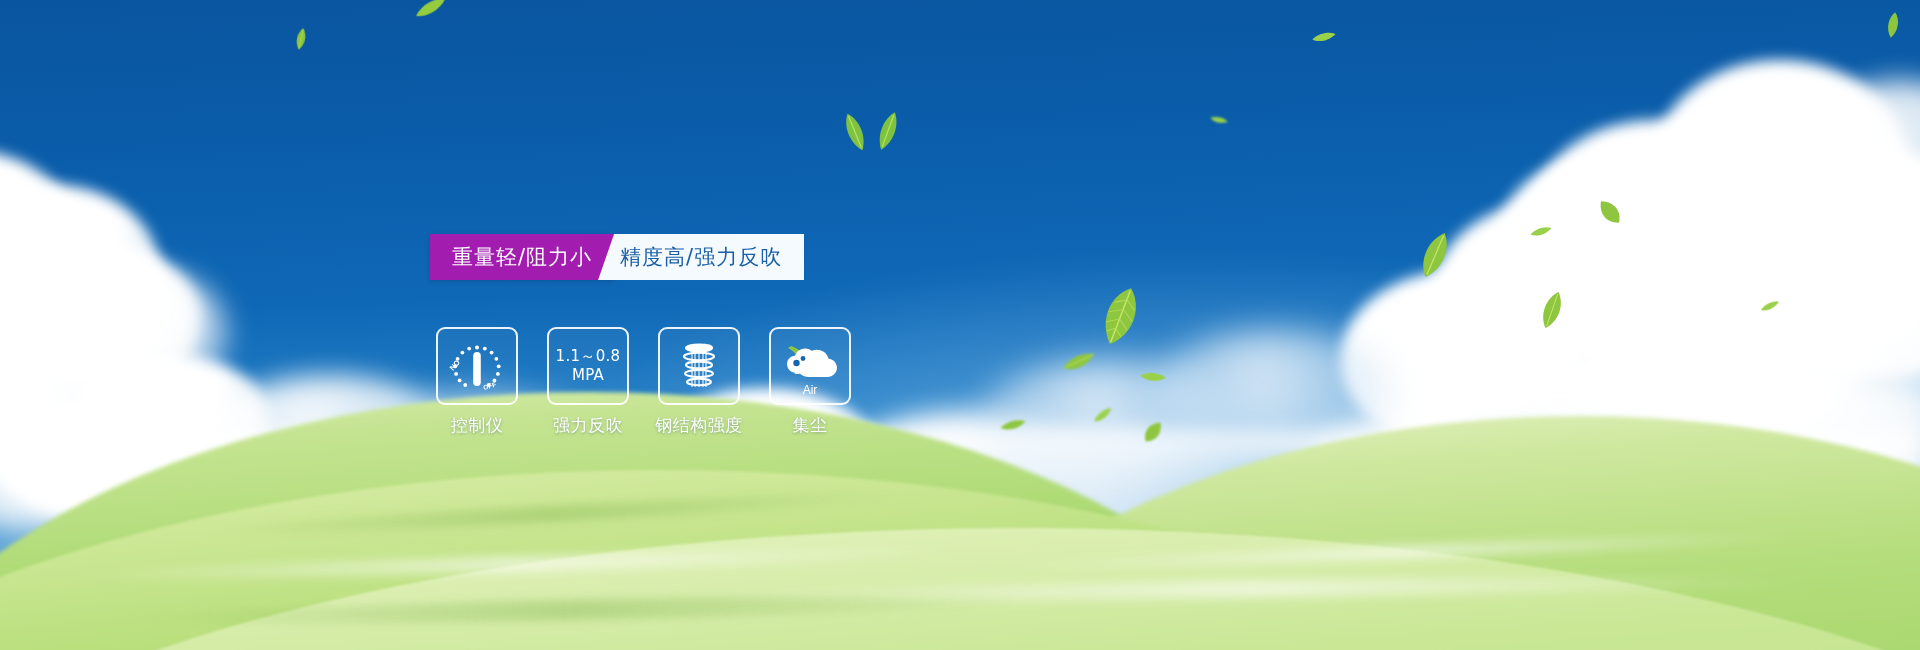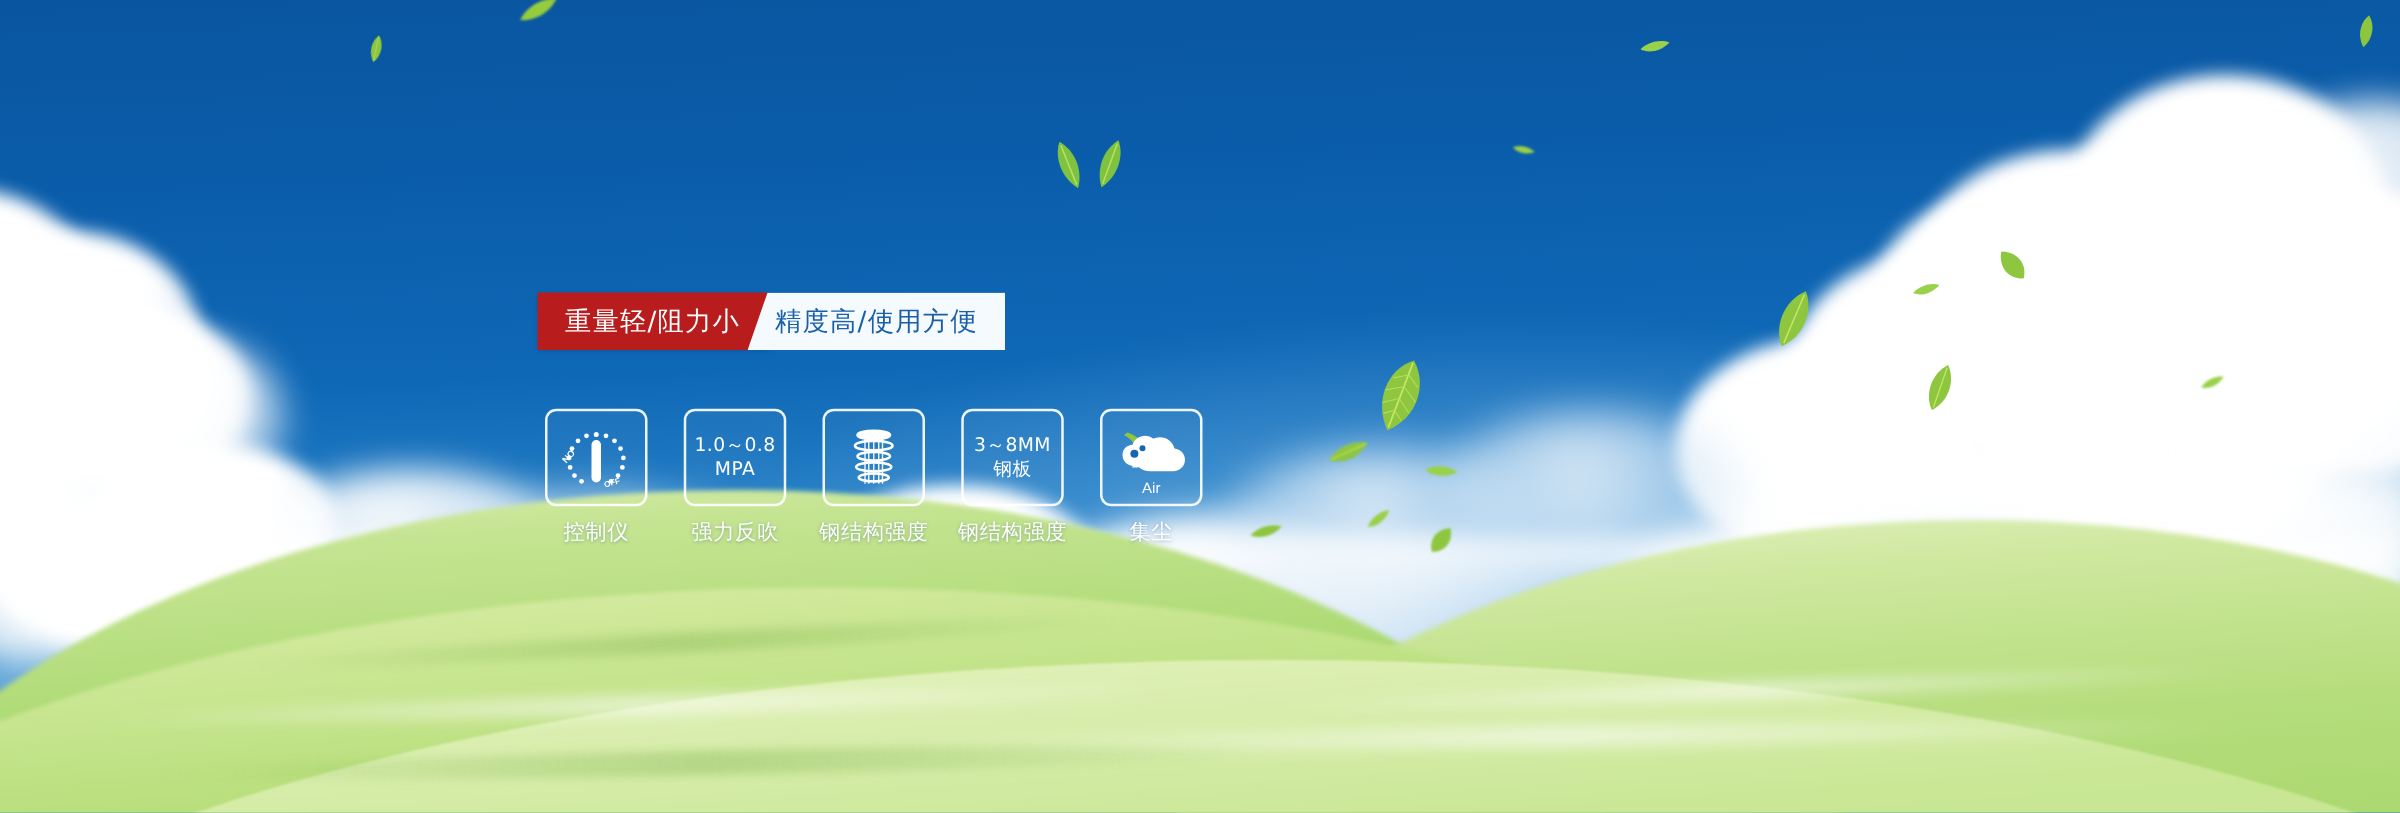--- a/index.html
+++ b/index.html
@@ -92,21 +92,21 @@
     font-family:"DejaVu Sans","Liberation Sans",sans-serif;
   }
 
   .tabs { position:absolute; left:430px; top:234px; display:flex; height:46px; }
   .tab {
     height:46px; display:flex; align-items:center; justify-content:center;
     font-size:21px; letter-spacing:1px; white-space:nowrap;
     font-family:"DejaVu Sans","Liberation Sans",sans-serif;
   }
   .tab-a {
-    background:#b91c1c; color:#ffffff; padding:0 22px;
+    background:#a21caf; color:#ffffff; padding:0 22px;
     box-shadow:0 1px 4px rgba(0,30,70,.25);
   }
   .tab-b {
     background:#f4fafe; color:#1a5fa8; padding:0 22px;
     margin-left:-16px;
     clip-path:polygon(16px 0, 100% 0, 100% 100%, 0 100%);
     box-shadow:0 1px 4px rgba(0,30,70,.18);
   }
 
   .badges { position:absolute; left:436px; top:327px; display:flex; gap:29px; }
@@ -316,21 +316,21 @@
     <svg viewBox="0 0 70 30">
         <path d="M0 16 C20 2 50 0 70 12 C48 28 18 30 0 16 Z" fill="#8ec63f"></path>
       </svg>
   </div>
 
   <div class="content">
 
 
     <div class="tabs">
       <div class="tab tab-a">重量轻/阻力小</div>
-      <div class="tab tab-b">精度高/使用方便</div>
+      <div class="tab tab-b">精度高/强力反吹</div>
     </div>
 
     <div class="badges">
 
       <div class="badge">
         <div class="badge-box">
           <div class="badge-icon">
             <svg viewBox="0 0 62 58">
               <g fill="#ffffff">
                 <circle cx="31" cy="10.5" r="2"></circle>
@@ -353,21 +353,21 @@
               <text x="7" y="34" font-family="Liberation Sans, sans-serif" font-size="7.5" font-weight="bold" fill="#ffffff" transform="rotate(-48 7 34)">NO</text>
               <text x="38" y="53" font-family="Liberation Sans, sans-serif" font-size="6.5" font-weight="bold" fill="#ffffff" transform="rotate(-16 38 53)">OFF</text>
             </svg>
           </div>
         </div>
         <div class="badge-label">控制仪</div>
       </div>
 
       <div class="badge">
         <div class="badge-box">
-          <div class="badge-text">1.0～0.8</div>
+          <div class="badge-text">1.1～0.8</div>
           <div class="badge-text">MPA</div>
         </div>
         <div class="badge-label">强力反吹</div>
       </div>
 
       <div class="badge">
         <div class="badge-box">
           <div class="badge-icon">
             <svg viewBox="0 0 62 58">
               <g stroke="#ffffff" stroke-width="1.1" fill="none" opacity=".95">
@@ -384,27 +384,20 @@
                 <ellipse cx="31" cy="36.5" rx="14" ry="3.6"></ellipse>
                 <ellipse cx="31" cy="45" rx="12" ry="3.2"></ellipse>
               </g>
               <ellipse cx="31" cy="11" rx="13" ry="3.4" fill="#ffffff"></ellipse>
             </svg>
           </div>
         </div>
         <div class="badge-label">钢结构强度</div>
       </div>
 
-      <div class="badge">
-        <div class="badge-box">
-          <div class="badge-text">3～8MM</div>
-          <div class="badge-text">钢板</div>
-        </div>
-        <div class="badge-label">钢结构强度</div>
-      </div>
 
       <div class="badge">
         <div class="badge-box">
           <div class="badge-icon" style="height:46px;">
             <svg viewBox="0 0 62 46">
               <path d="M12 3 C20 6 26 11 30 17 L24 22 C20 14 15 8 9 5 Z" fill="#8ec63f"></path>
               <path d="M18 30 C12 30 8 26 8 21 C8 16.5 11.5 13 16 12.8 C17.5 8.5 21.5 5.6 26 5.6 C31 5.6 35.2 9 36.3 13.6 C40.5 13.9 44 17.5 44 21.8 C44 26.4 40.2 30 35.6 30 Z" fill="#ffffff"></path>
               <path d="M30 34 C23 34 18 29.5 18 24 C18 19 21.8 15 26.7 14.6 C28.4 10 32.9 6.8 38 6.8 C43.6 6.8 48.3 10.6 49.6 15.8 C54.3 16.2 58 20 58 24.8 C58 29.8 53.8 34 48.6 34 Z" fill="#ffffff"></path>
               <circle cx="17.5" cy="20" r="3.2" fill="#1565b0"></circle>
               <circle cx="24" cy="15.5" r="2.4" fill="#1565b0"></circle>

